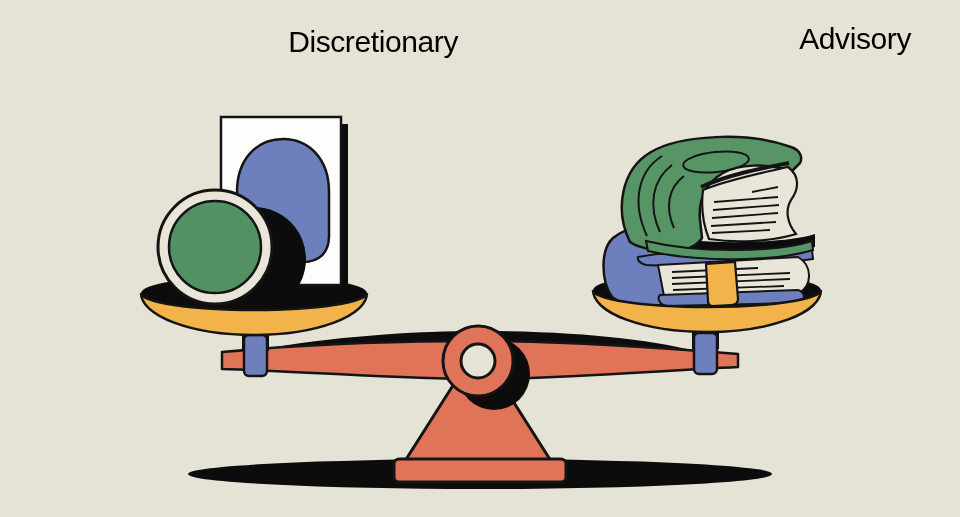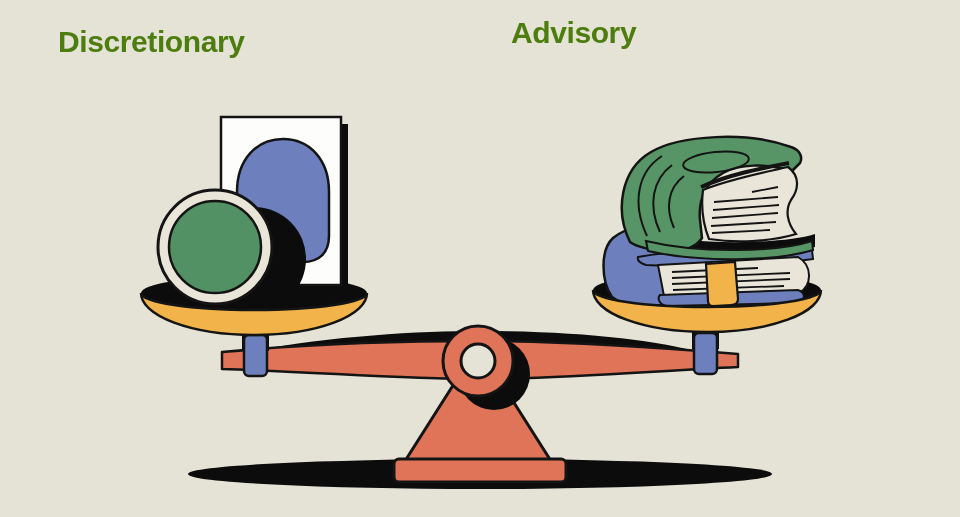--- a/index.html
+++ b/index.html
@@ -2,25 +2,25 @@
 <html><head>
 <meta charset="utf-8">
 <style>
   html,body{margin:0;padding:0}
   body{
     width:960px;height:517px;position:relative;overflow:hidden;
     font-family:"Liberation Sans",sans-serif;
   }
   .stage{position:absolute;left:0;top:0;width:960px;height:517px;z-index:1}
   .title{
-    position:absolute;width:400px;text-align:left;z-index:2;
-    font-weight:bold;font-size:30px;letter-spacing:-0.4px;color:#4d7c0f;
+    position:absolute;width:400px;text-align:right;z-index:2;
+    font-weight:normal;font-size:30px;letter-spacing:-0.4px;color:#000000;
   }
   #title-left{left:58px;top:25px}
-  #title-right{left:511px;top:16px}
+  #title-right{left:511px;top:22px}
   .outline{stroke:#141414}
   .curve{stroke:#141414;fill:none}
   .line{stroke:#141414;fill:none}
 </style>
 </head>
 <body>
 
 <div class="title" id="title-left">Discretionary</div>
 <div class="title" id="title-right">Advisory</div>
 

